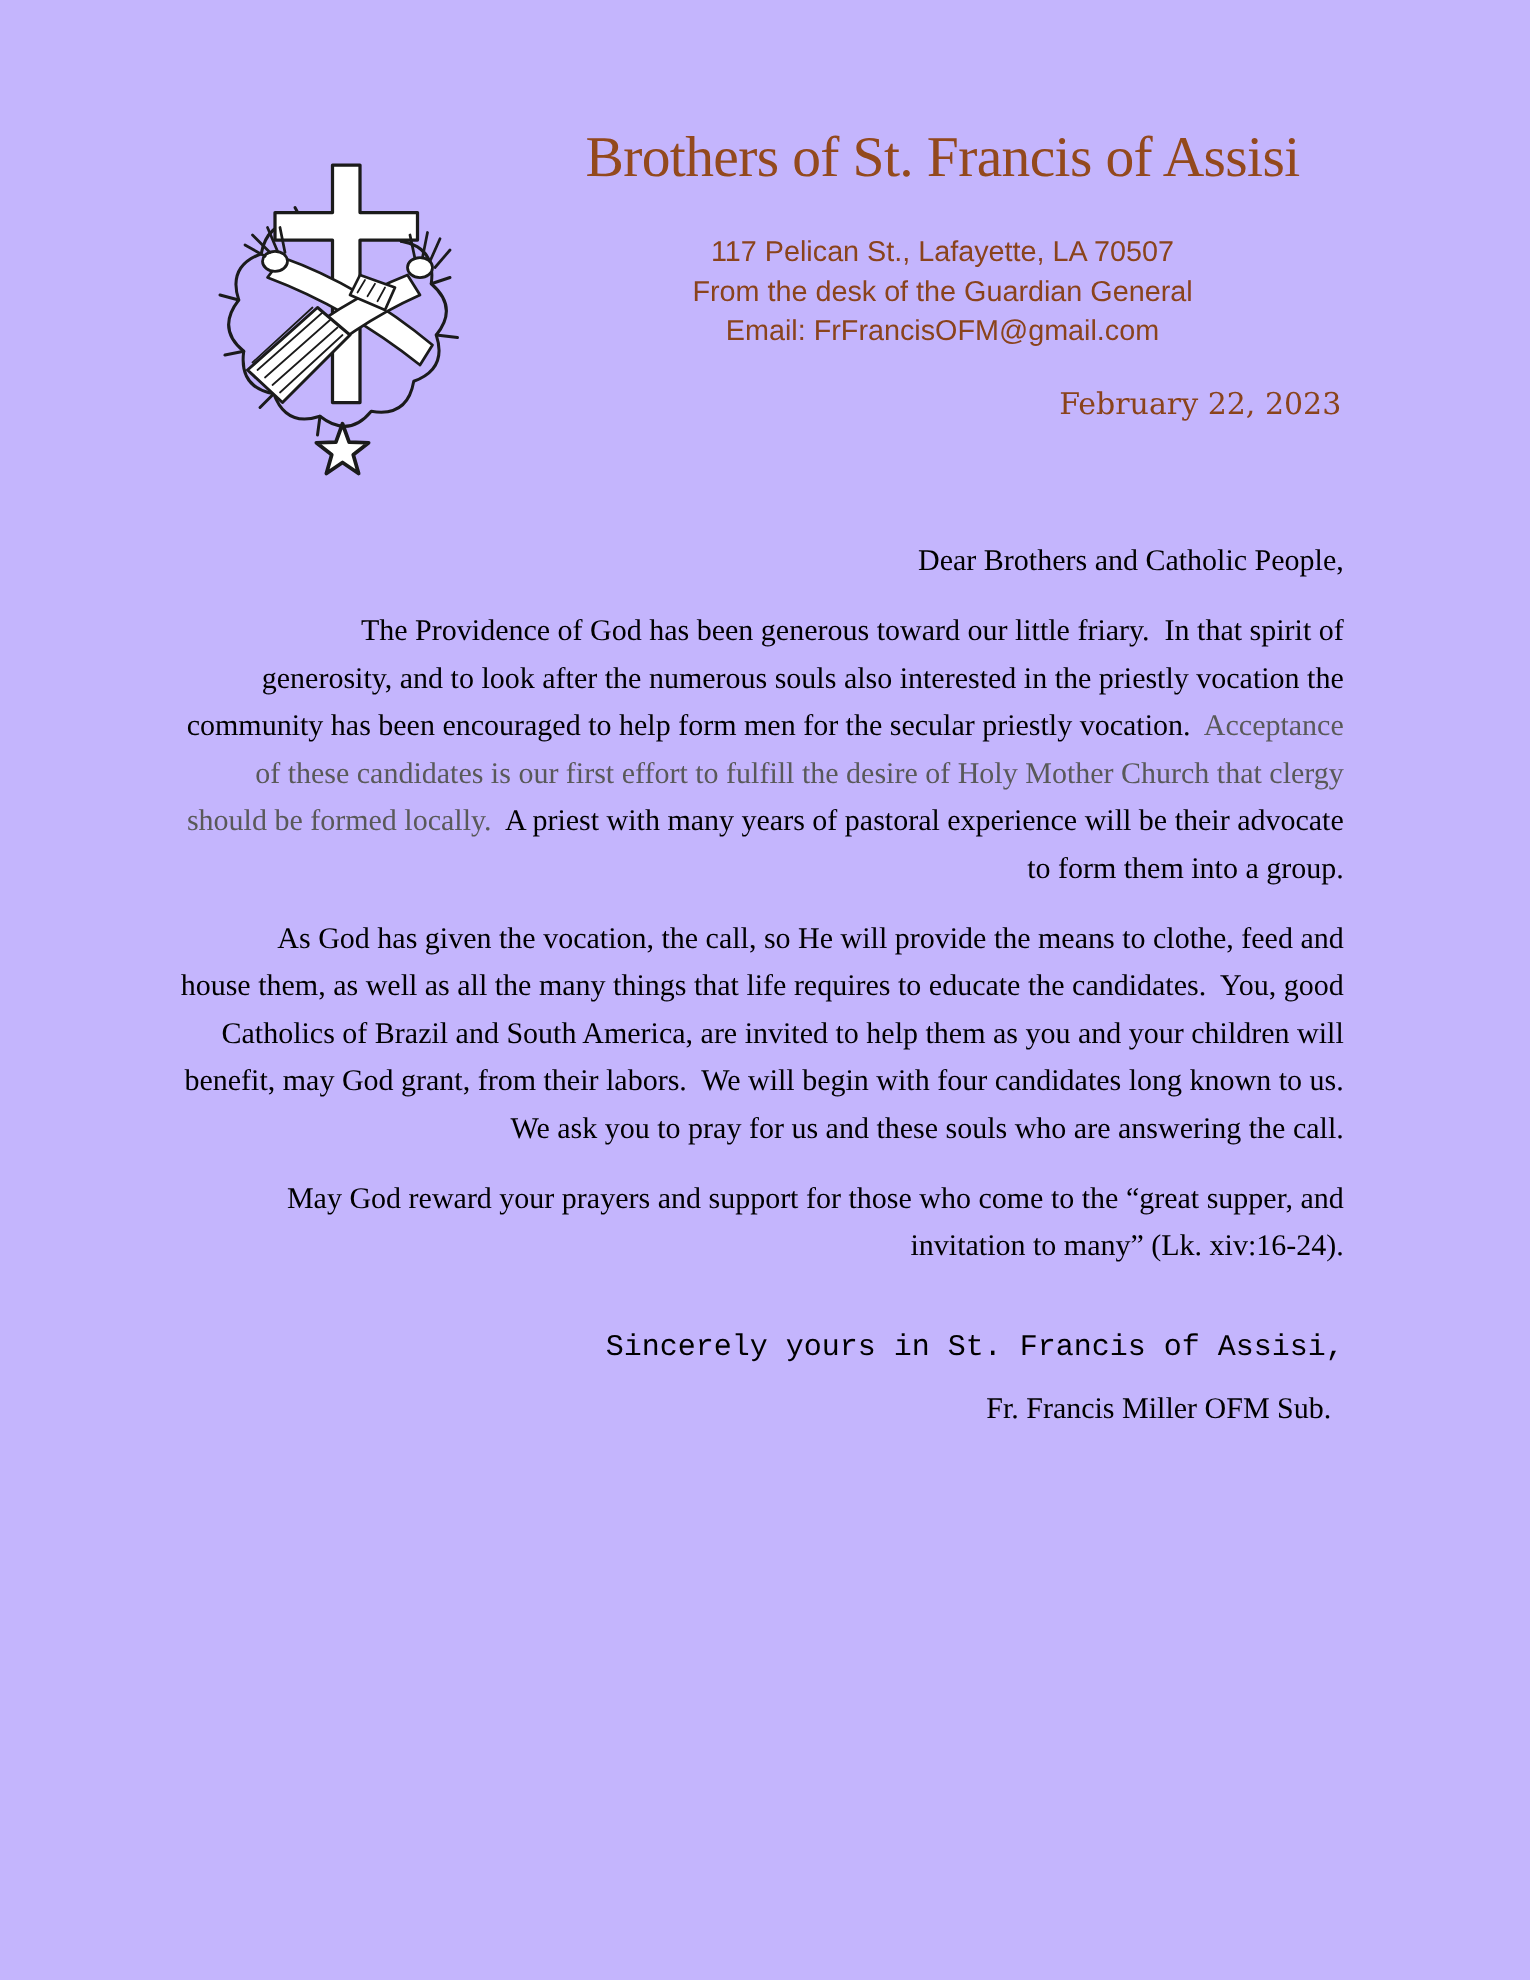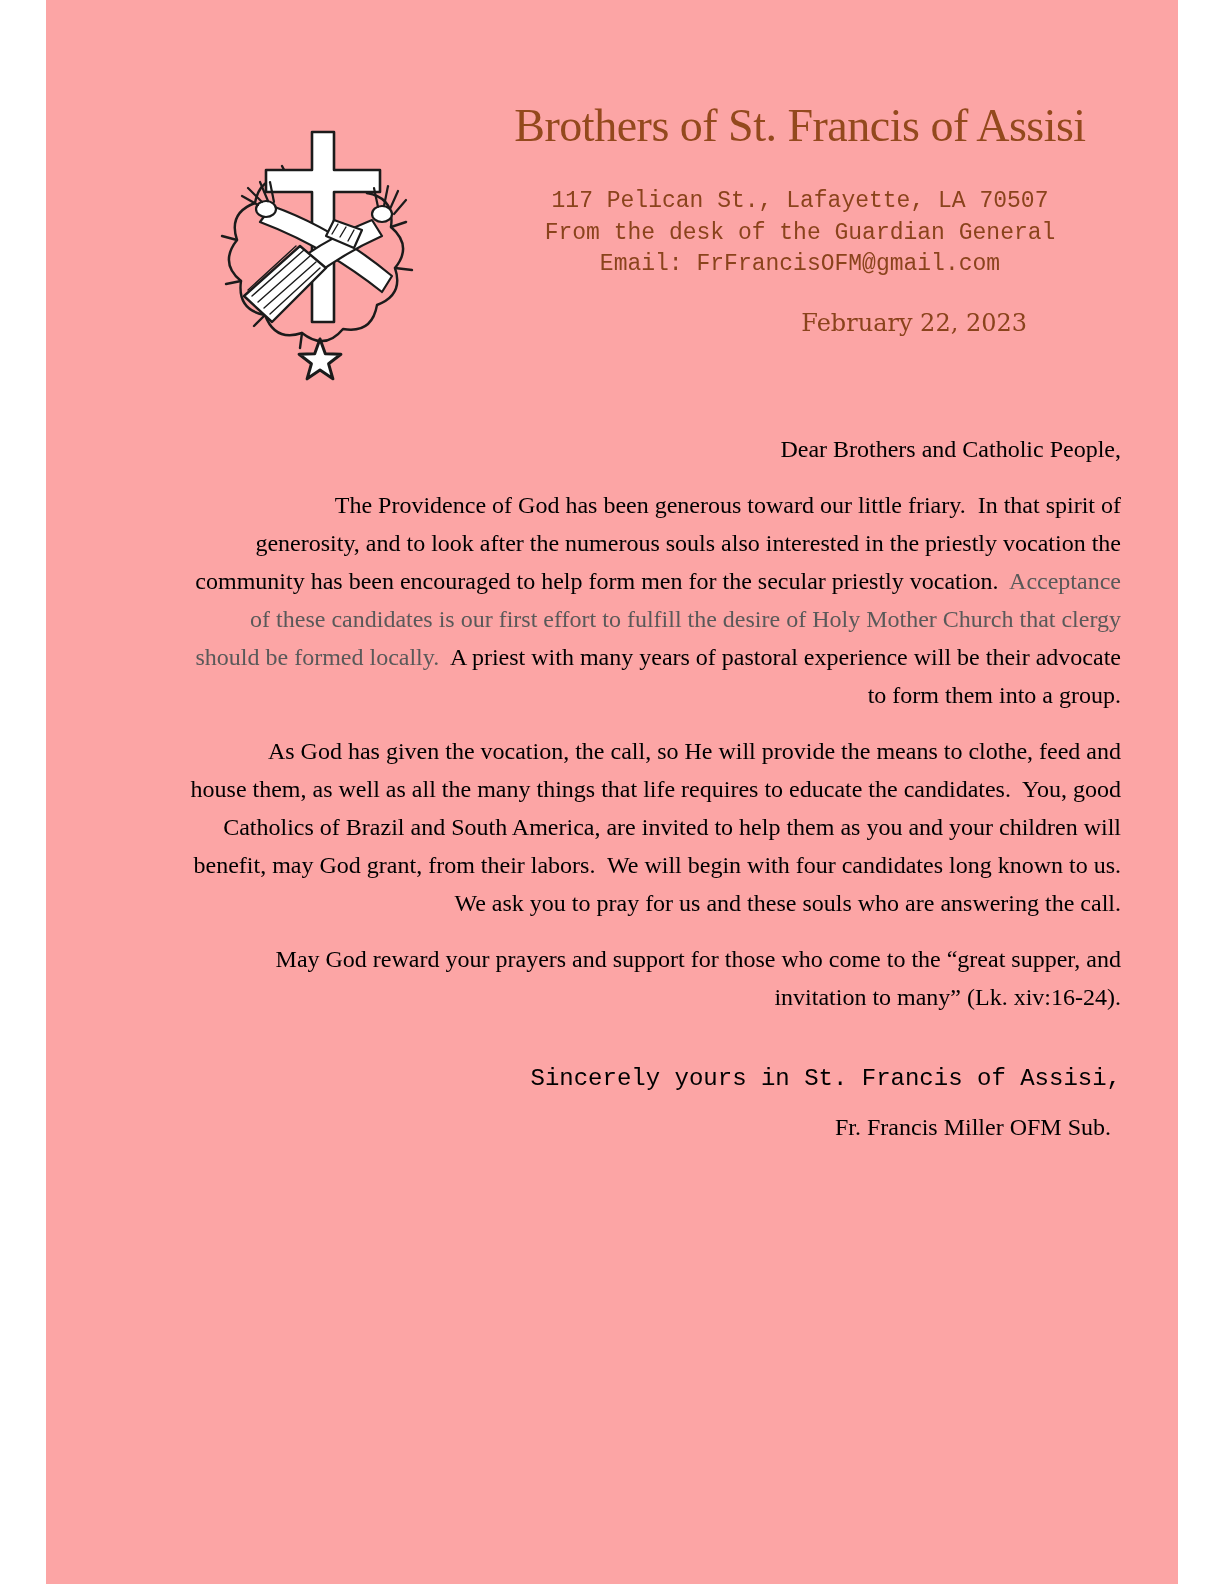--- a/index.html
+++ b/index.html
@@ -1,31 +1,31 @@
 <!DOCTYPE html>
 <html style="--title: #93491d; --accent: #8a431c; --ink: #000000; --muted: #595959; --logo-ink: #1b1b1b; --paper: #ffffff;"><head>
 <meta charset="utf-8">
 <style>
   html,body{margin:0;padding:0;background:#ffffff;}
   .page{
-    position:relative;width:1132px;height:1584px;margin:0 auto;background:#fca5a5;
+    position:relative;width:1224px;height:1584px;margin:0 auto;background:#c4b5fd;
     overflow:hidden;font-family:"Liberation Serif",serif;color:var(--ink,#000);
   }
   
   .logo{position:absolute;left:170px;top:124px;width:210px;height:275px;}
   .header-text{
     position:absolute;left:754px;top:101px;transform:translateX(-50%);
     text-align:center;white-space:nowrap;
   }
   .title{
     margin:0;font-weight:normal;font-family:"Liberation Serif",serif;
     font-size:46px;line-height:50px;letter-spacing:-0.5px;color:var(--title,#93491d);
   }
   .addr{
-    margin-top:35px;font-family:Liberation Mono, monospace;
+    margin-top:35px;font-family:Liberation Sans, sans-serif;
     font-size:23px;line-height:31.5px;color:var(--accent,#8a431c);
   }
   .date{
     position:absolute;top:309px;right:151px;
     font-family:"DejaVu Serif",serif;font-size:24px;color:var(--accent,#8a431c);
   }
   
   .body{
     position:absolute;left:143px;top:430px;width:932px;
     font-size:24px;line-height:38px;text-align:left;

